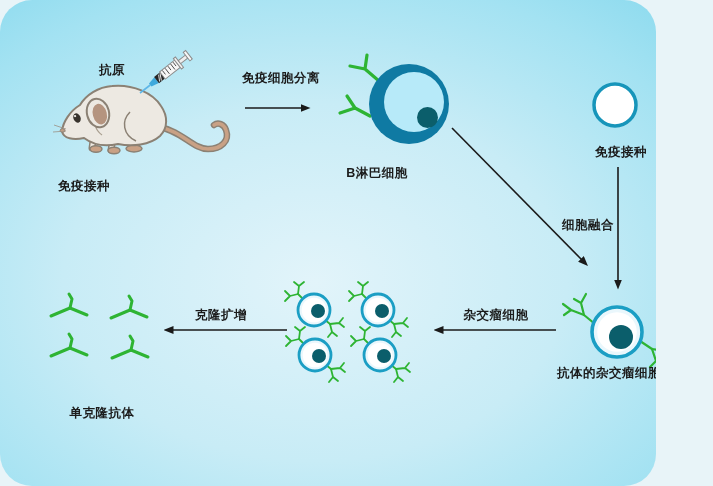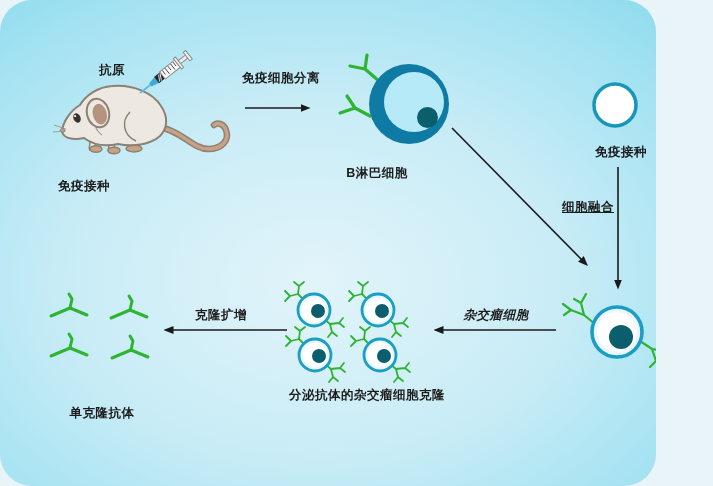--- a/index.html
+++ b/index.html
@@ -154,21 +154,21 @@
       <use href="#freeAb" transform="translate(70,348)"></use>
       <use href="#freeAb" transform="translate(131,350)"></use>
     </g>
   </svg>
 
   <div class="lbl center" style="left:112px;top:61px;">抗原</div>
   <div class="lbl center" style="left:84px;top:165px;margin-top:12px;">免疫接种</div>
   <div class="lbl center" style="left:281px;top:69px;">免疫细胞分离</div>
   <div class="lbl center" style="left:377px;top:164px;">B淋巴细胞</div>
   <div class="lbl center" style="left:621px;top:143px;">免疫接种</div>
-  <div class="lbl center" style="left:588px;top:198px;text-decoration:underline;">细胞融合</div>
+  <div class="lbl center" style="left:588px;top:216px;">细胞融合</div>
   <div class="lbl" style="left:557px;top:364px;">
+    <div>抗体的杂交瘤细胞</div>
   </div>
-  <div class="lbl center" style="left:496px;top:306px;font-style:italic;">杂交瘤细胞</div>
-  <div class="lbl center" style="left:367px;top:386px;">分泌抗体的杂交瘤细胞克隆</div>
+  <div class="lbl center" style="left:496px;top:306px;">杂交瘤细胞</div>
   <div class="lbl center" style="left:221px;top:306px;text-align:center;">克隆扩增</div>
   <div class="lbl center" style="left:102px;top:404px;">单克隆抗体</div>
 
 </div>
 
 </body></html>

